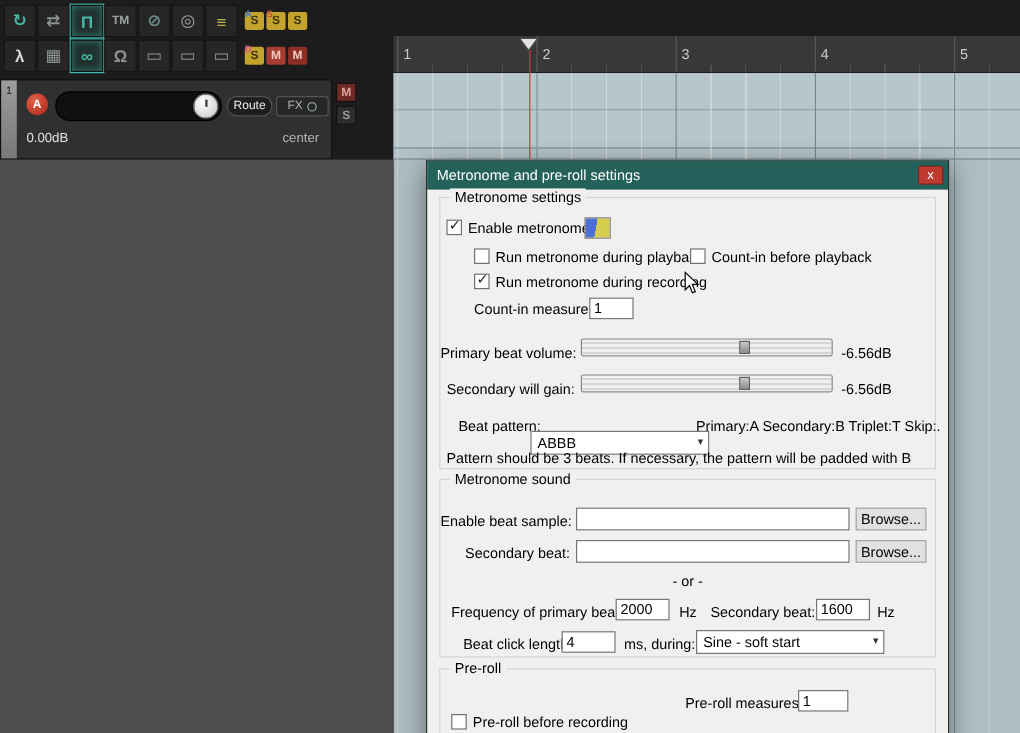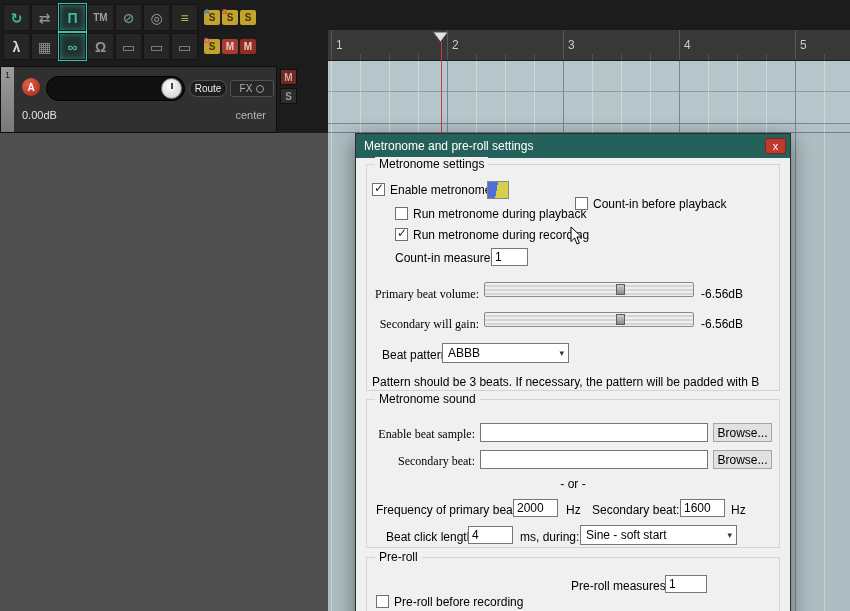--- a/index.html
+++ b/index.html
@@ -50,21 +50,21 @@
   .editline { position:absolute; left:441px; top:36px; width:1px; height:97px; background:#c83c3c; z-index:5; }
   .phead { position:absolute; left:432px; top:31px; z-index:6; }
 
   
   .dialog { position:absolute; left:355px; top:133px; width:436px; height:502px; background:#f0f0f0; border:1px solid #2d2d2d; box-shadow:0 6px 20px rgba(0,0,0,.45); z-index:10; font-size:12px; color:#000; }
   .titlebar { position:absolute; left:0; top:0; right:0; height:24px; display:flex; align-items:center; padding-left:8px; color:#fff; font-size:12px; }
   .closebtn { position:absolute; right:4px; top:4px; width:21px; height:16px; border-radius:2px; color:#fff; font-size:11px; line-height:14px; text-align:center; border:1px solid rgba(0,0,0,.35); }
   .group { position:absolute; border:1px solid #d4d4d4; }
   .glegend { position:absolute; top:-8px; left:8px; background:#f0f0f0; padding:0 4px; white-space:nowrap; }
   .lbl { position:absolute; white-space:nowrap; }
-  .rlbl { position:absolute; white-space:nowrap; text-align:right;font-family:Liberation Serif, serif; }
+  .rlbl { position:absolute; white-space:nowrap; text-align:right; }
   .cb { position:absolute; display:flex; align-items:center; gap:5px; white-space:nowrap; height:15px; }
   .bx { width:13px; height:13px; min-width:13px; background:#fff; border:1px solid #707070; position:relative; }
   .bx[data-checked="true"]::after { content:"✓"; position:absolute; left:1px; top:-3px; font-size:12px; font-weight:bold; color:#1a1a1a; }
   .bx.hov { border-color:#2e8ee5; background:#c7e2f7; }
   .tin { position:absolute; border:1px solid #767676; background:#fff; font:12px "Liberation Sans","DejaVu Sans",sans-serif; padding:1px 3px; }
   .btn { position:absolute; background:#e1e1e1; border:1px solid #a5a5a5; font-size:12px; display:flex; align-items:center; justify-content:center; }
   .combo { position:absolute; background:#fff; border:1px solid #767676; display:flex; align-items:center; padding-left:5px; }
   .combo .arr { position:absolute; right:4px; top:50%; transform:translateY(-54%); font-size:9px; color:#333; }
   .slider { position:absolute; height:15px; border:1px solid #8a8a8a; background:repeating-linear-gradient(180deg,#efefef 0 2px,#d5d5d5 2px 4px); border-radius:2px; }
   .sthumb { position:absolute; top:1px; width:9px; height:11px; background:linear-gradient(180deg,#c9c9c9,#8d8d8d); border:1px solid #5c5c5c; }
@@ -212,21 +212,21 @@
       <div class="cb" style="left:5px;top:17px">
         <span class="bx" data-checked="true"></span>
         <span>Enable metronome</span>
       </div>
       <div class="colorbtn" style="left:120px;top:16px"></div>
 
       <div class="cb" style="left:28px;top:41px">
         <span class="bx" data-checked="false"></span>
         <span>Run metronome during playback</span>
       </div>
-      <div class="cb" style="left:208px;top:31px">
+      <div class="cb" style="left:208px;top:41px">
         <span class="bx" data-checked="false"></span>
         <span>Count-in before playback</span>
       </div>
       <div class="cb" style="left:28px;top:62px">
         <span class="bx" data-checked="true"></span>
         <span>Run metronome during recording</span>
       </div>
 
       <span class="lbl" style="left:28px;top:86px">Count-in measures:</span>
       <input class="tin" style="left: 124px; top: 83px; width: 37px; height: 18px;" value="1">
@@ -237,24 +237,25 @@
         </div>
       <span class="lbl" style="left:334px;top:122px">-6.56dB</span>
 
       <span class="rlbl" style="left:0;top:152px;width:112px">Secondary will gain:</span>
       <div class="slider" style="left:117px;top:147px;width:210px">
           <div class="sthumb" style="left:63%"></div>
         </div>
       <span class="lbl" style="left:334px;top:152px">-6.56dB</span>
 
       <span class="lbl" style="left:15px;top:183px">Beat pattern:</span>
-      <div class="combo" style="left:75px;top:178px;width:127px;height:20px">
+      <div class="combo" style="left:75px;top:194px;width:149px;height:20px">
         <span>ABBB</span>
         <span class="arr">▾</span>
       </div>
+      <span class="lbl" style="left:213px;top:183px">Primary:A Secondary:B Triplet:T Skip:.</span>
 
       <span class="lbl" style="left:5px;top:210px">Pattern should be 3 beats. If necessary, the pattern will be padded with B</span>
     </div>
 
     <div class="group" style="left:10px;top:265px;width:414px;height:149px">
       <span class="glegend">Metronome sound</span>
 
       <span class="rlbl" style="left:0;top:27px;width:108px">Enable beat sample:</span>
       <input class="tin" style="left: 113px; top: 23px; width: 228px; height: 19px;" value="">
       <div class="btn" style="left:346px;top:23px;width:59px;height:19px">Browse...</div>

